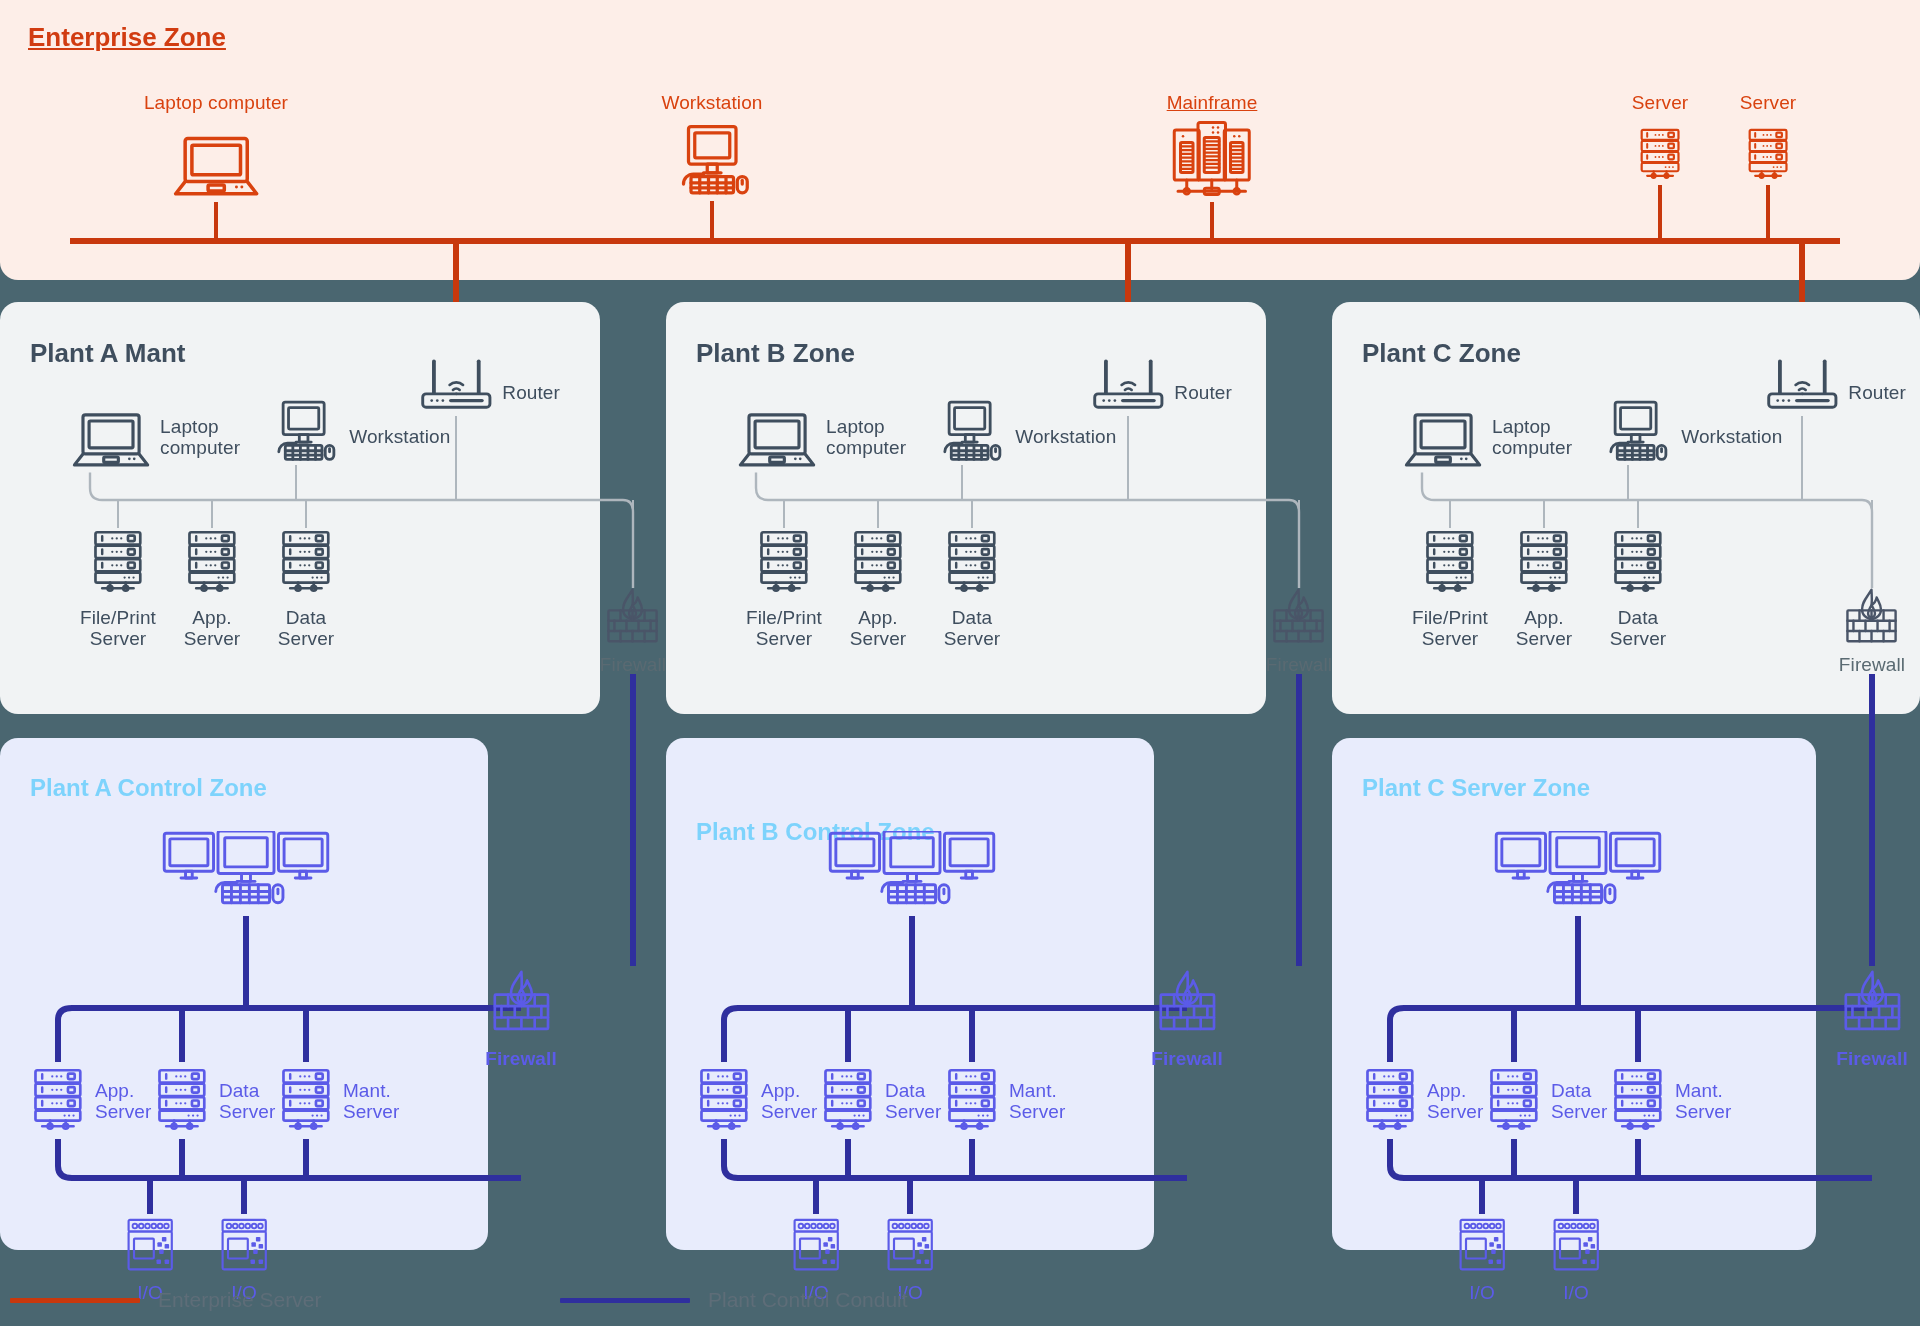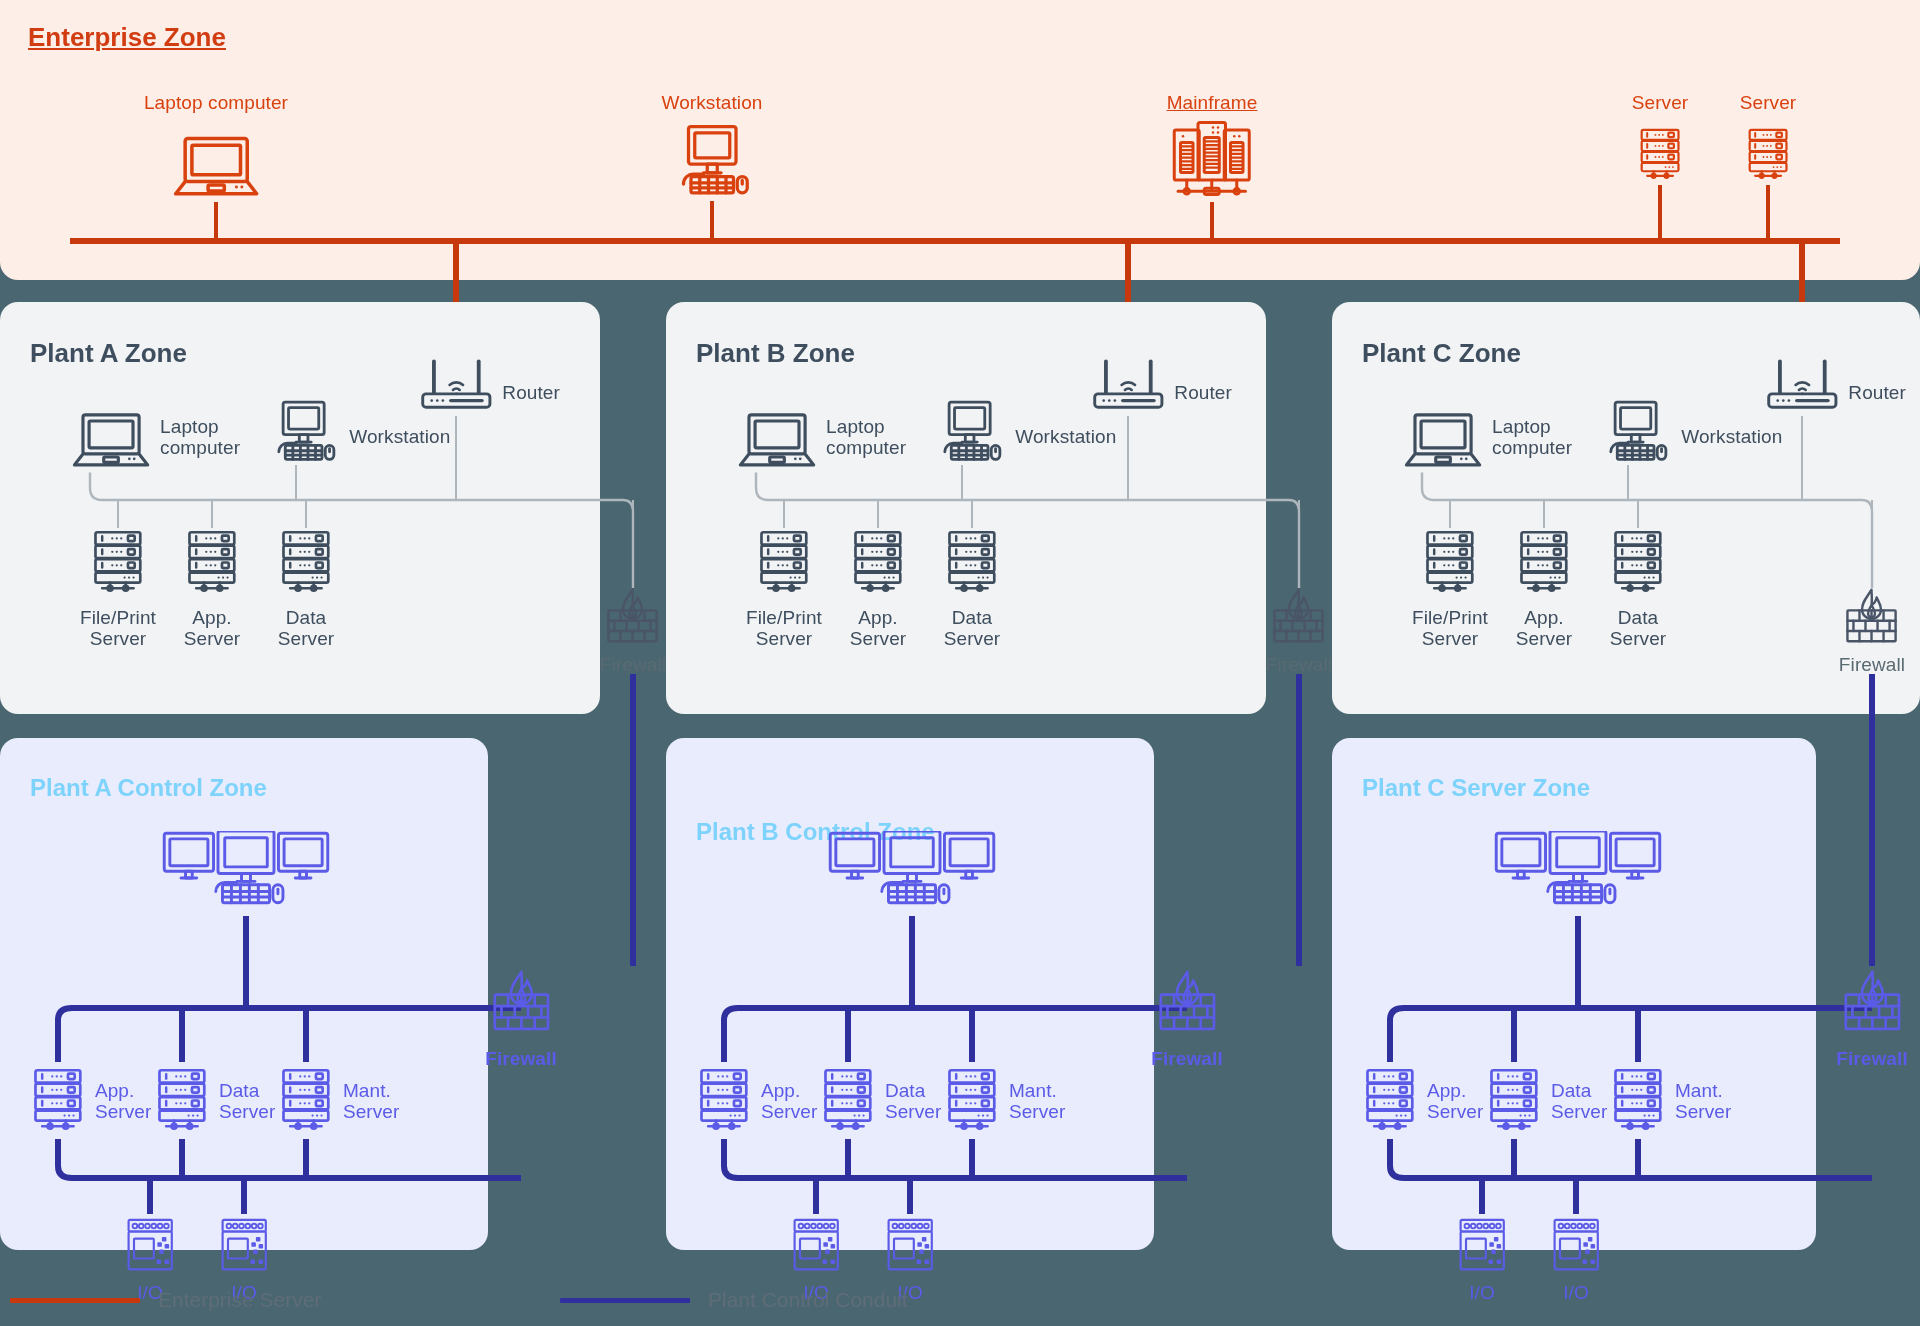--- a/index.html
+++ b/index.html
@@ -174,21 +174,21 @@
   <circle cx="17" cy="52" r="2.2"></circle>
   <circle cx="31" cy="52" r="2.2"></circle>
 </svg>
 </div>
     <div class="lbl red c" style="left: 1768px; top: 92px;">Server</div>
     <div class="wire w-red" style="left: 1766px; top: 185.36px; width: 4px; height: 54.64px;"></div>
     <div class="wire w-red" style="left: 453px; top: 238px; width: 6px; height: 118px;"></div>
     <div class="wire w-red" style="left: 1125px; top: 238px; width: 6px; height: 118px;"></div>
     <div class="wire w-red" style="left: 1799px; top: 238px; width: 6px; height: 118px;"></div>
     <div class="zone zone-plant" style="left: 0px; top: 302px; width: 600px; height: 412px;"></div>
-    <div class="zone-title t-plant" style="left: 30px; top: 338px;">Plant A Zone</div>
+    <div class="zone-title t-plant" style="left: 30px; top: 338px;">Plant A Mant</div>
     <div class="node" style="left: 415.68px; top: 358px; color: rgb(63, 78, 94); transform: scale(1.12); transform-origin: left top;">
 <svg class="ico" viewBox="0 0 72 48" width="72" height="48" fill="none" stroke="currentColor" stroke-width="2.6" stroke-linejoin="round" stroke-linecap="round">
   <path d="M16 3 v28" stroke-width="3.4"></path>
   <path d="M56 3 v28" stroke-width="3.4"></path>
   <path d="M30 24 a9 9 0 0 1 12 0" stroke-width="2.4"></path>
   <path d="M33 28.5 a4.5 4.5 0 0 1 6 0" stroke-width="2.4"></path>
   <circle cx="36" cy="32" r="1.3" fill="currentColor" stroke="none"></circle>
   <rect x="6" y="32" width="60" height="12" rx="3"></rect>
   <g fill="currentColor" stroke="none">
     <circle cx="14" cy="38" r="1.2"></circle>

